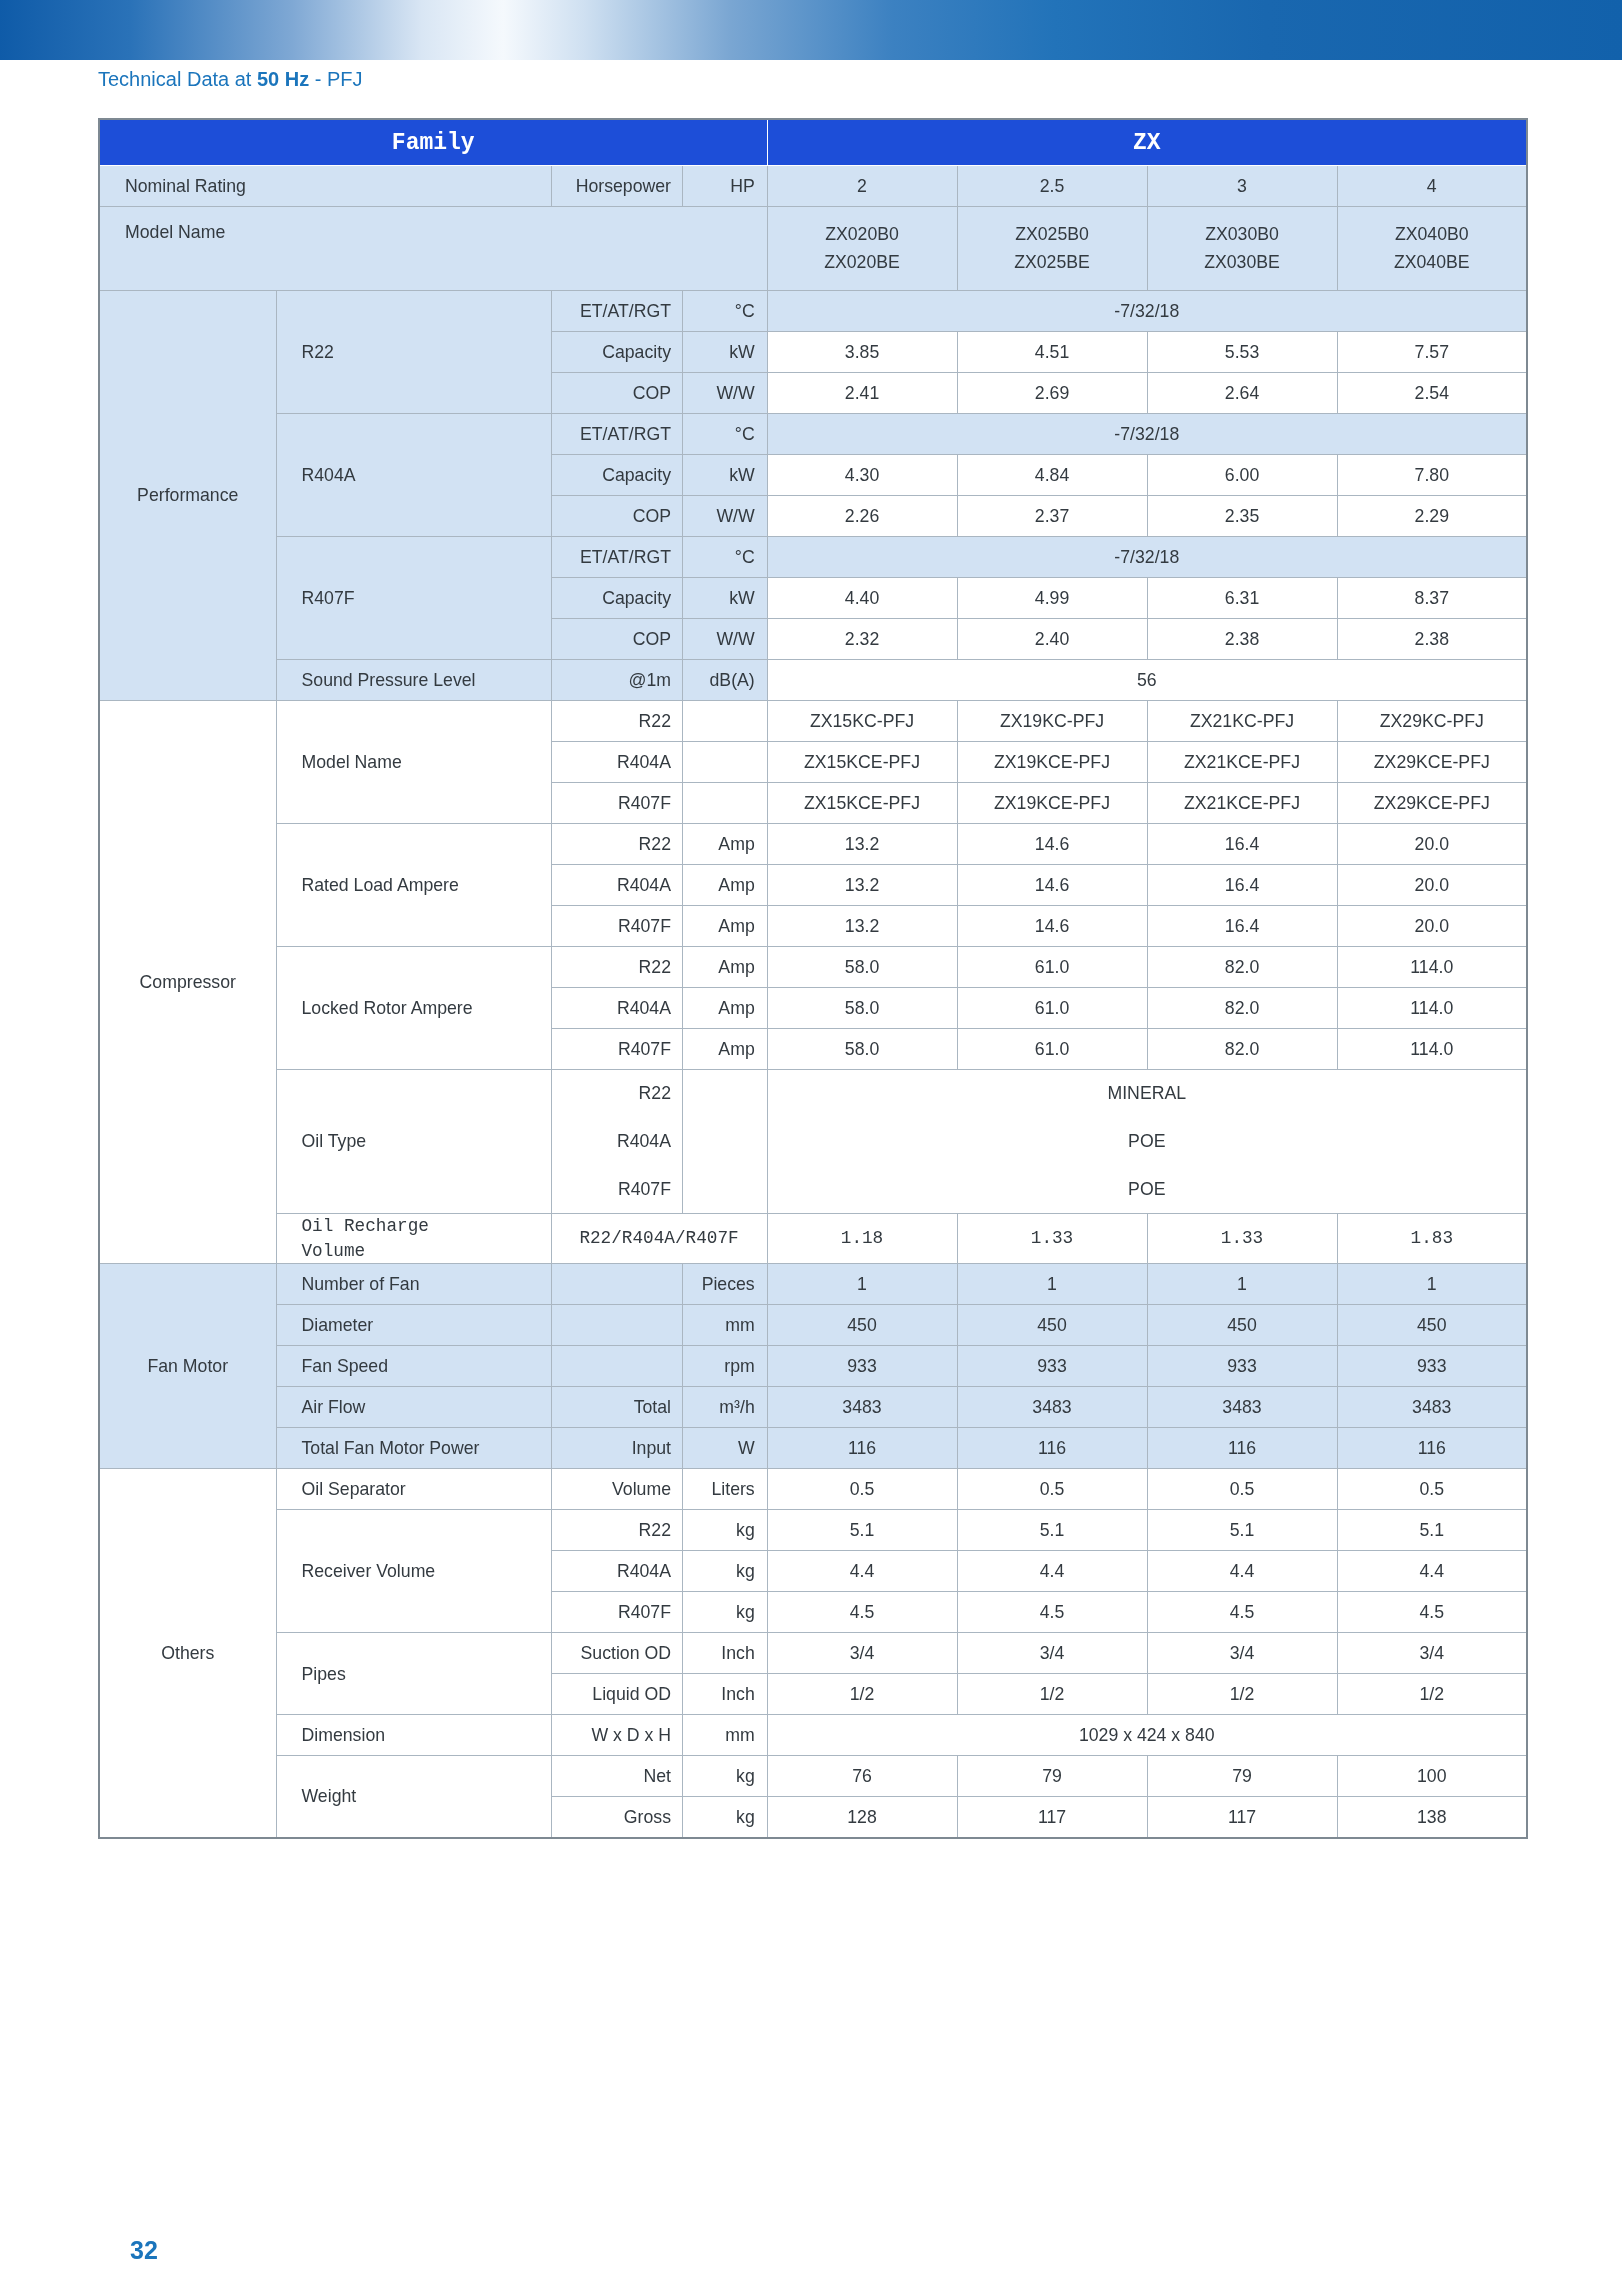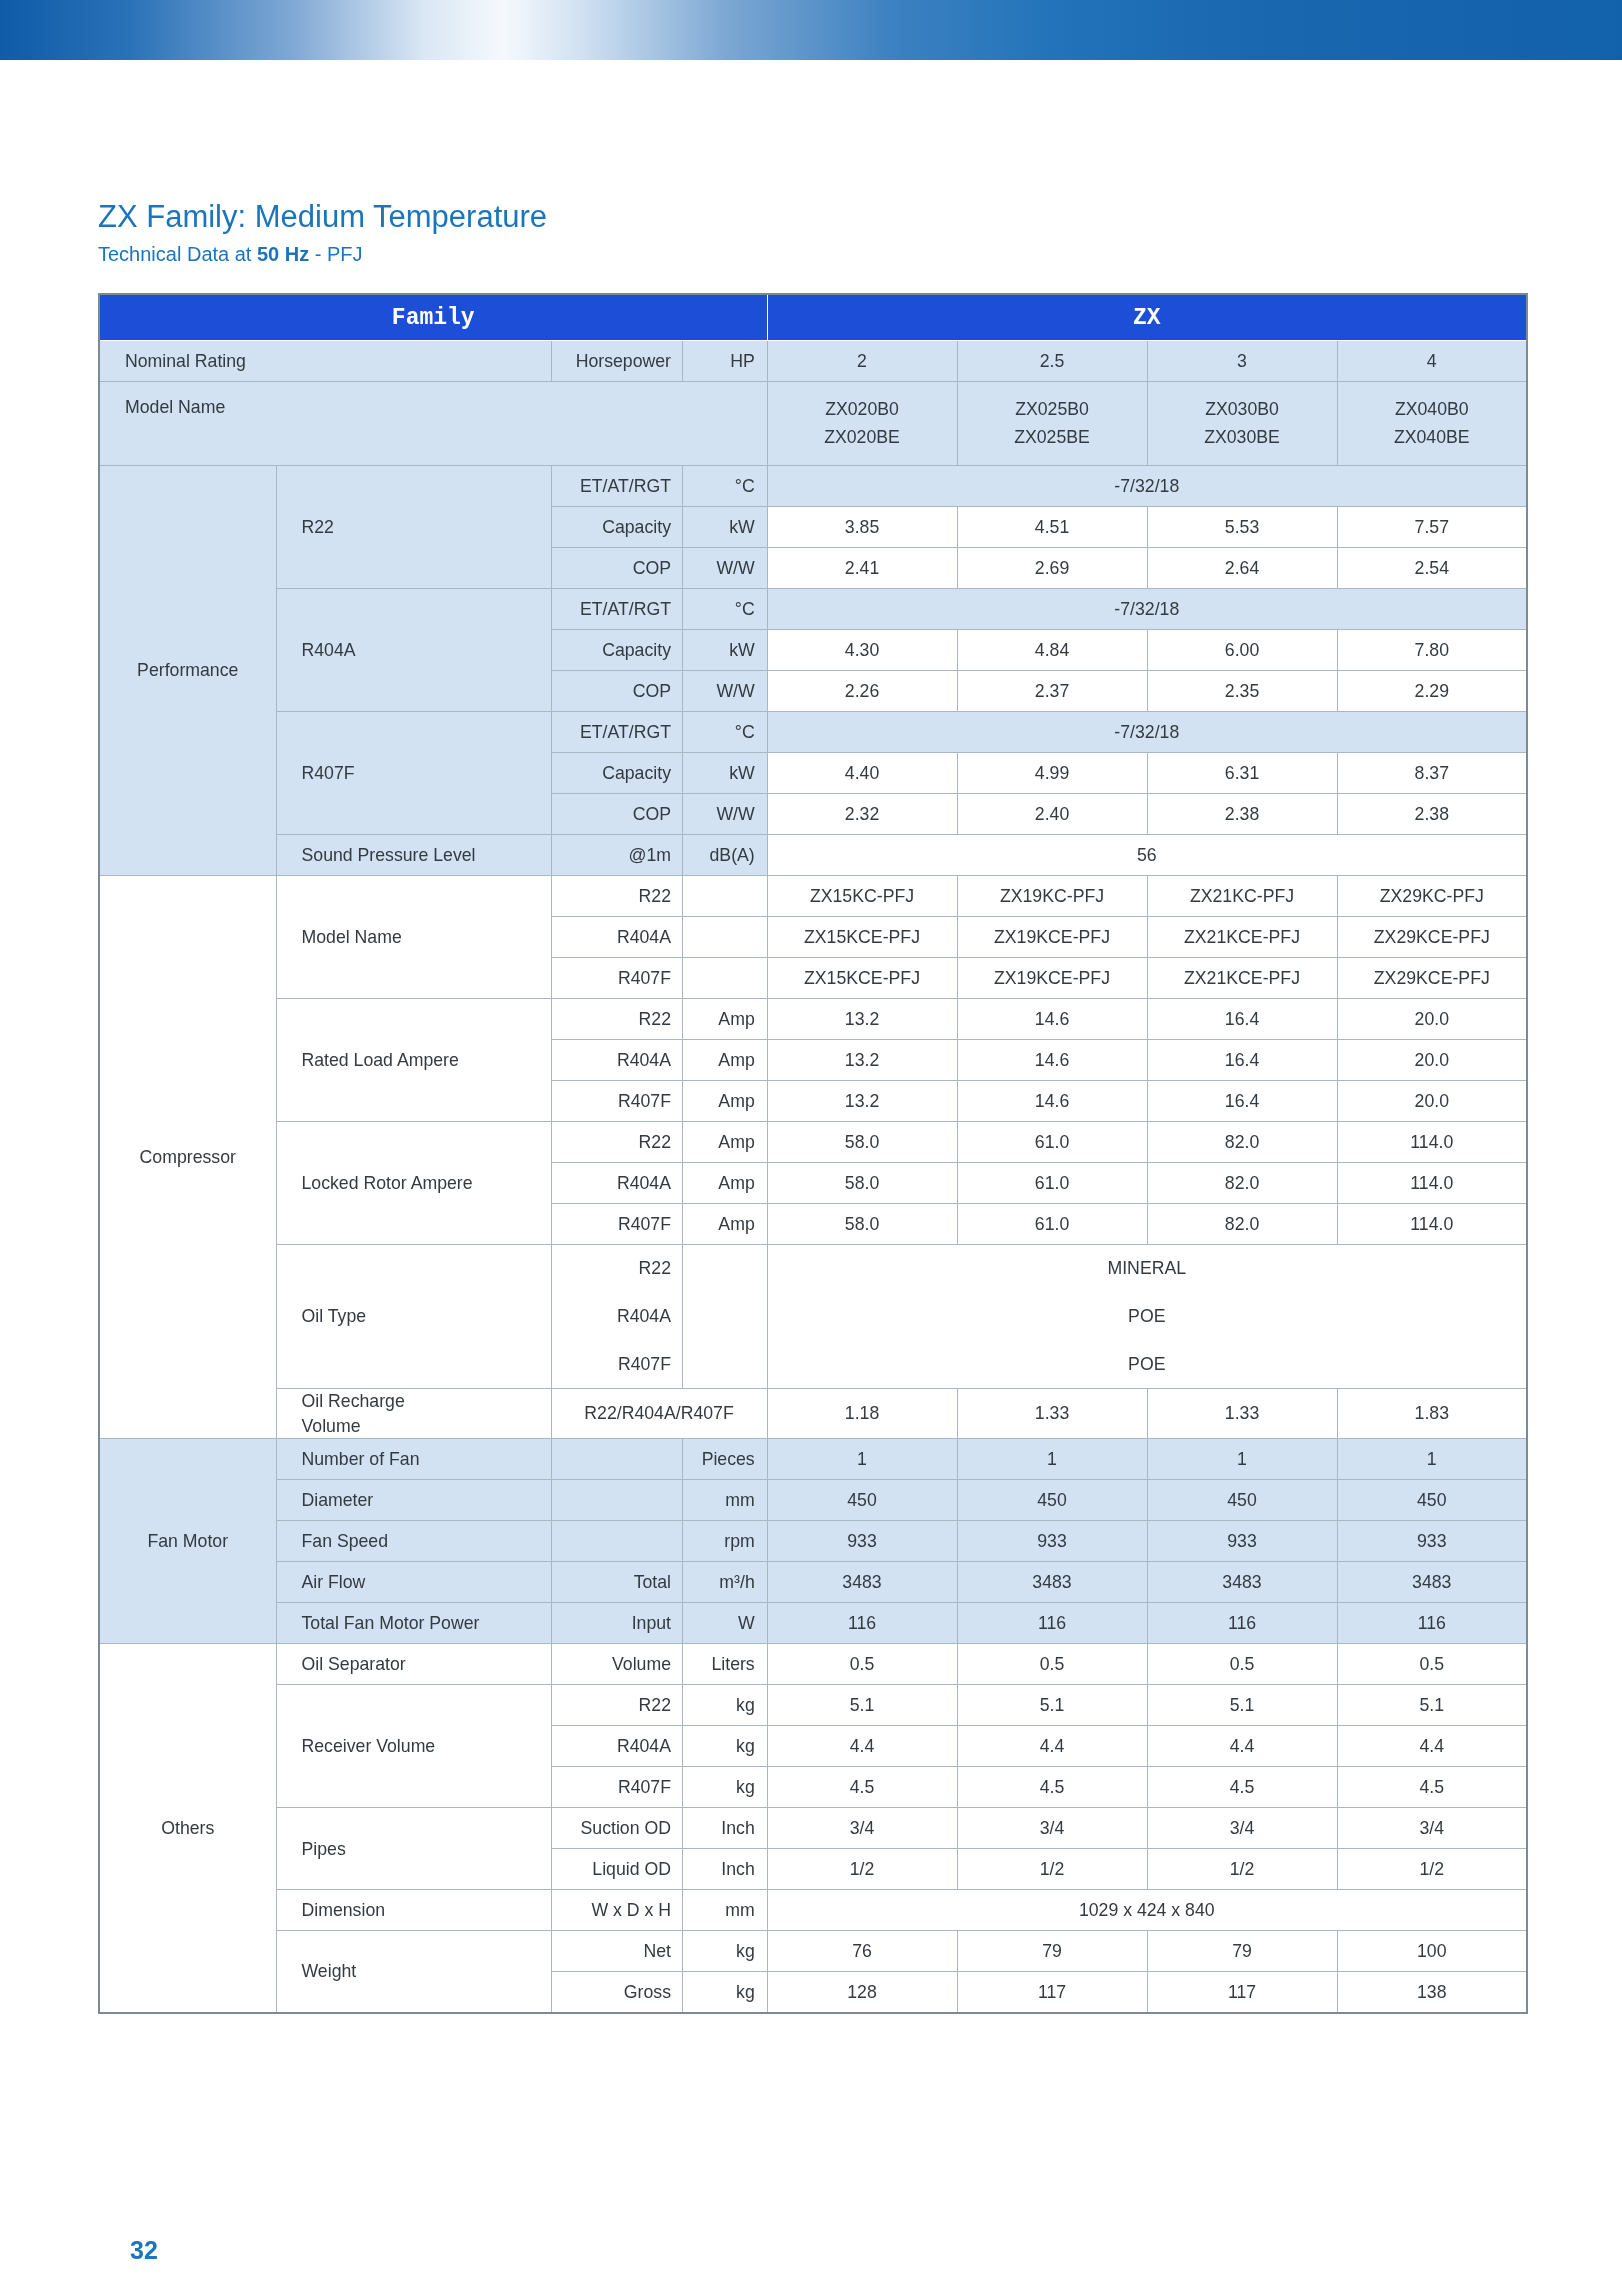--- a/index.html
+++ b/index.html
@@ -59,21 +59,20 @@
     position: absolute; left: 98px; bottom: 30px;
     font-size: 25px; font-weight: 700; color: #1b75bc; margin-left: 32px;
   }
 </style>
 </head>
 <body>
 
 <div class="banner"></div>
 
 <div class="content">
-  <h1 class="title">ZX Family: Medium Temperature</h1>
   <div class="subtitle"><span>Technical Data at </span><b>50 Hz</b><span> - PFJ</span></div>
   <table id="spec-table">
       <colgroup>
         <col style="width: 177px;">
         <col style="width: 275px;">
         <col style="width: 131px;">
         <col style="width: 85px;">
         <col style="width: 190px;">
         <col style="width: 190px;">
         <col style="width: 190px;">
@@ -268,21 +267,21 @@
         <tr style="height: 48px;">
           <td class="b nb">R404A</td>
           <td class="u nb"></td>
           <td colspan="4" class="d nb">POE</td>
         </tr>
         <tr style="height: 48px;">
           <td class="b nb">R407F</td>
           <td class="u nb"></td>
           <td colspan="4" class="d nb">POE</td>
         </tr>
-        <tr class="g" style="height: 49px;">
+        <tr class="g" style="height: 49px; font-family: Liberation Mono, monospace;">
           <td class="a">Oil Recharge
 Volume</td>
           <td colspan="2" class="bc">R22/R404A/R407F</td>
           <td class="d">1.18</td>
           <td class="d">1.33</td>
           <td class="d">1.33</td>
           <td class="d">1.83</td>
         </tr>
       </tbody>
       <tbody>

